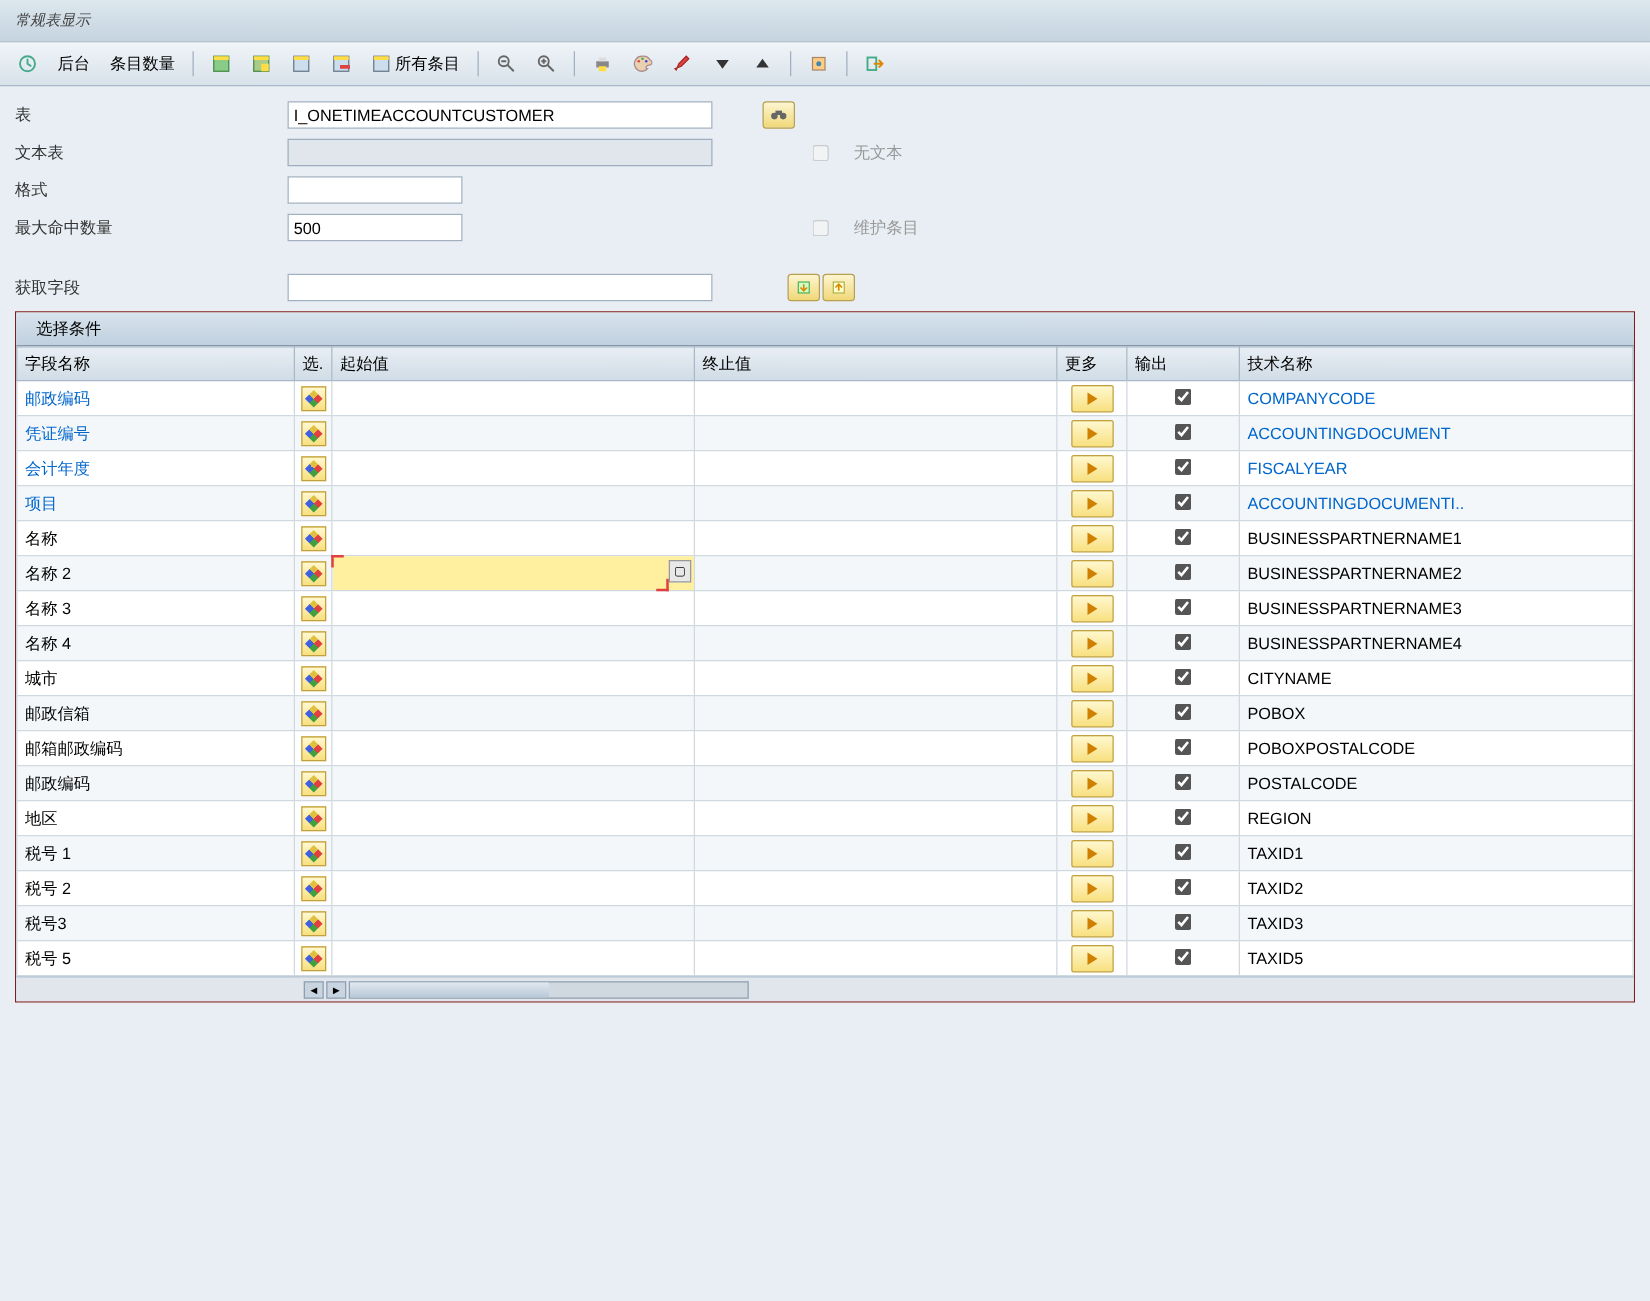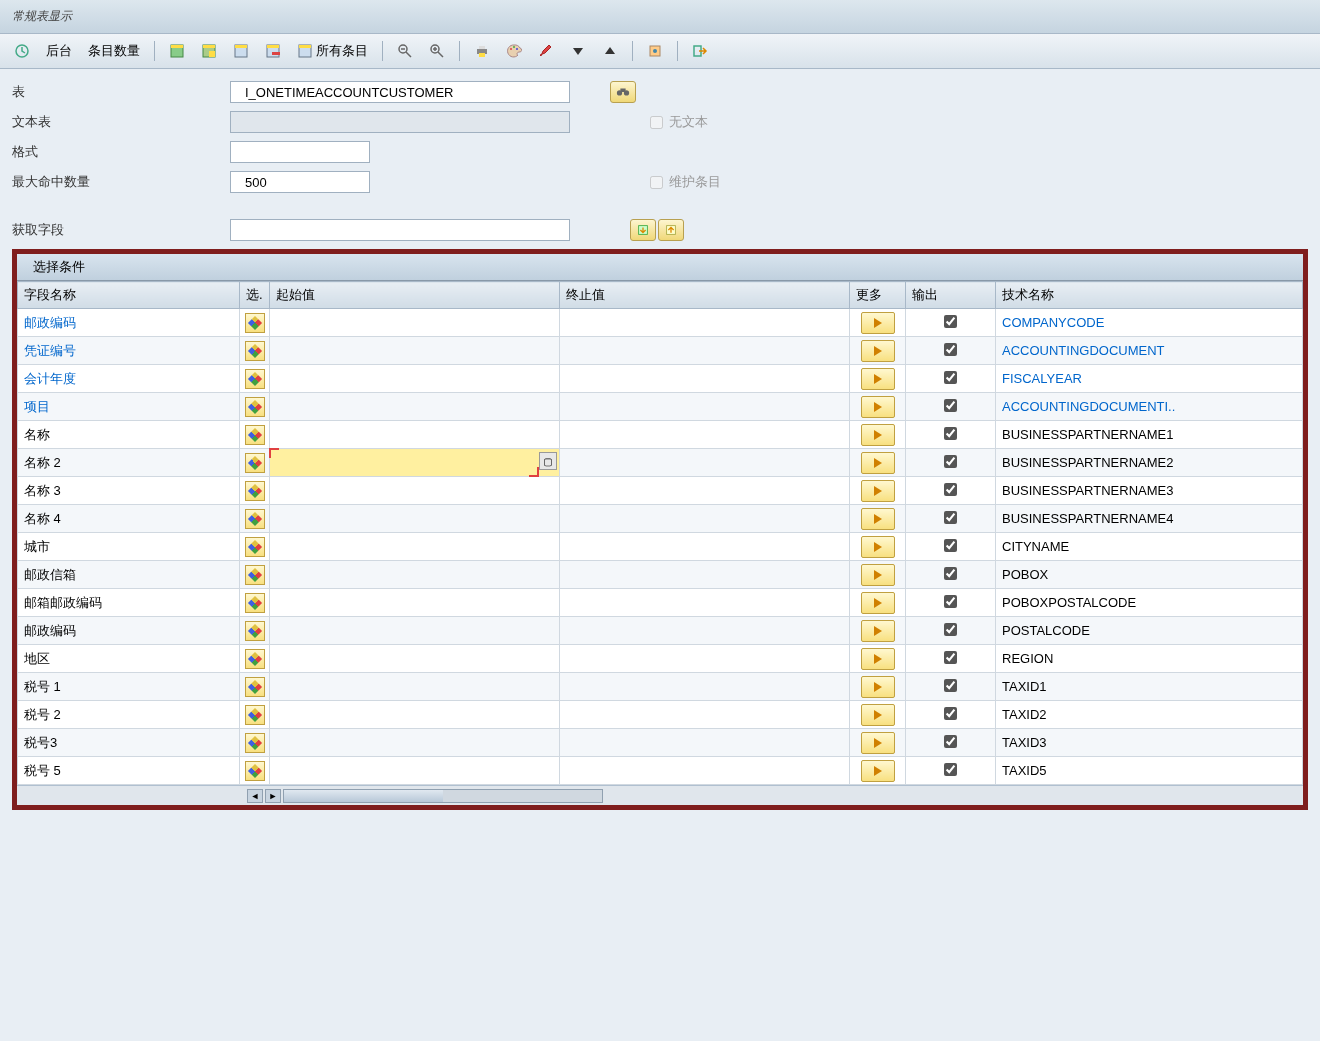--- a/index.html
+++ b/index.html
@@ -7,27 +7,27 @@
 
 .title-bar { background: linear-gradient(to bottom, #dde7ee, #c5d4e0); padding: 8px 12px; font-size: 12px; font-style: italic; color: #444; border-bottom: 1px solid #a8b8c8; }
 
 .toolbar { background: linear-gradient(to bottom, #f0f4f8, #d8e2ea); padding: 4px 8px; border-bottom: 1px solid #a8b8c8; display: flex; align-items: center; gap: 4px; }
 .tb-btn { background: transparent; border: none; padding: 4px 6px; cursor: pointer; font-size: 13px; display: inline-flex; align-items: center; gap: 3px; }
 .tb-sep { width: 1px; height: 20px; background: #a0b0c0; margin: 0 4px; }
 
 .content { padding: 10px; }
 .form-row { display: flex; align-items: center; margin-bottom: 4px; height: 26px; }
 .form-label { width: 220px; color: #333; padding-left: 2px; }
-.form-input { background: #fff; border: 1px solid #a0b0c0; padding: 2px 14px; height: 22px; font-size: 13px; }
+.form-input { background: #fff; border: 1px solid #a0b0c0; padding: 2px 4px; height: 22px; font-size: 13px; }
 .form-input.readonly { background: #e0e6ec; }
 .icon-btn { width: 26px; height: 22px; background: linear-gradient(to bottom,#fdf5d0,#f0d878); border: 1px solid #b8a050; margin-left: 10px; cursor: pointer; display: inline-flex; align-items: center; justify-content: center; border-radius: 3px; }
-.checkbox-label { display: inline-flex; align-items: center; gap: 6px; color: #999; margin-left: 30px; }
+.checkbox-label { display: inline-flex; align-items: center; gap: 20px; color: #999; margin-left: 30px; }
 .checkbox-label input { accent-color: #888; }
 
-.grid-container { margin: 6px 2px 2px 2px; border: 5px solid #7f1d1d; background: #fff; }
+.grid-container { margin: 6px 2px 2px 2px; border: 1px solid #7f1d1d; background: #fff; }
 .grid-title { background: linear-gradient(to bottom,#d8e4ee,#c0d0de); padding: 4px 16px; border-bottom: 1px solid #8898a8; font-size: 13px; }
 .grid-table { width: 100%; border-collapse: collapse; table-layout: fixed; }
 .grid-table th { background: linear-gradient(to bottom,#e8eef4,#d0dce6); border: 1px solid #a8b8c8; padding: 4px 6px; text-align: left; font-weight: normal; font-size: 13px; height: 24px; }
 .grid-table td { border: 1px solid #d0d8e0; padding: 0; height: 28px; background: #fff; }
 .grid-table tr:nth-child(even) td { background: #f4f7fa; }
 .cell-pad { padding: 0 6px; display: flex; align-items: center; height: 100%; }
 .key-field { color: #0066cc; }
 .tech-key { color: #0066cc; }
 .sel-icon { width: 20px; height: 20px; background: linear-gradient(to bottom,#fff8d0,#f8e080); border: 1px solid #c0a040; display: inline-flex; align-items: center; justify-content: center; margin: 0 auto; cursor: pointer; }
 .more-btn { width: 34px; height: 22px; background: linear-gradient(to bottom,#fff8d0,#f8e080); border: 1px solid #c0a040; display: inline-flex; align-items: center; justify-content: center; margin: 0 auto; cursor: pointer; border-radius: 2px; }

